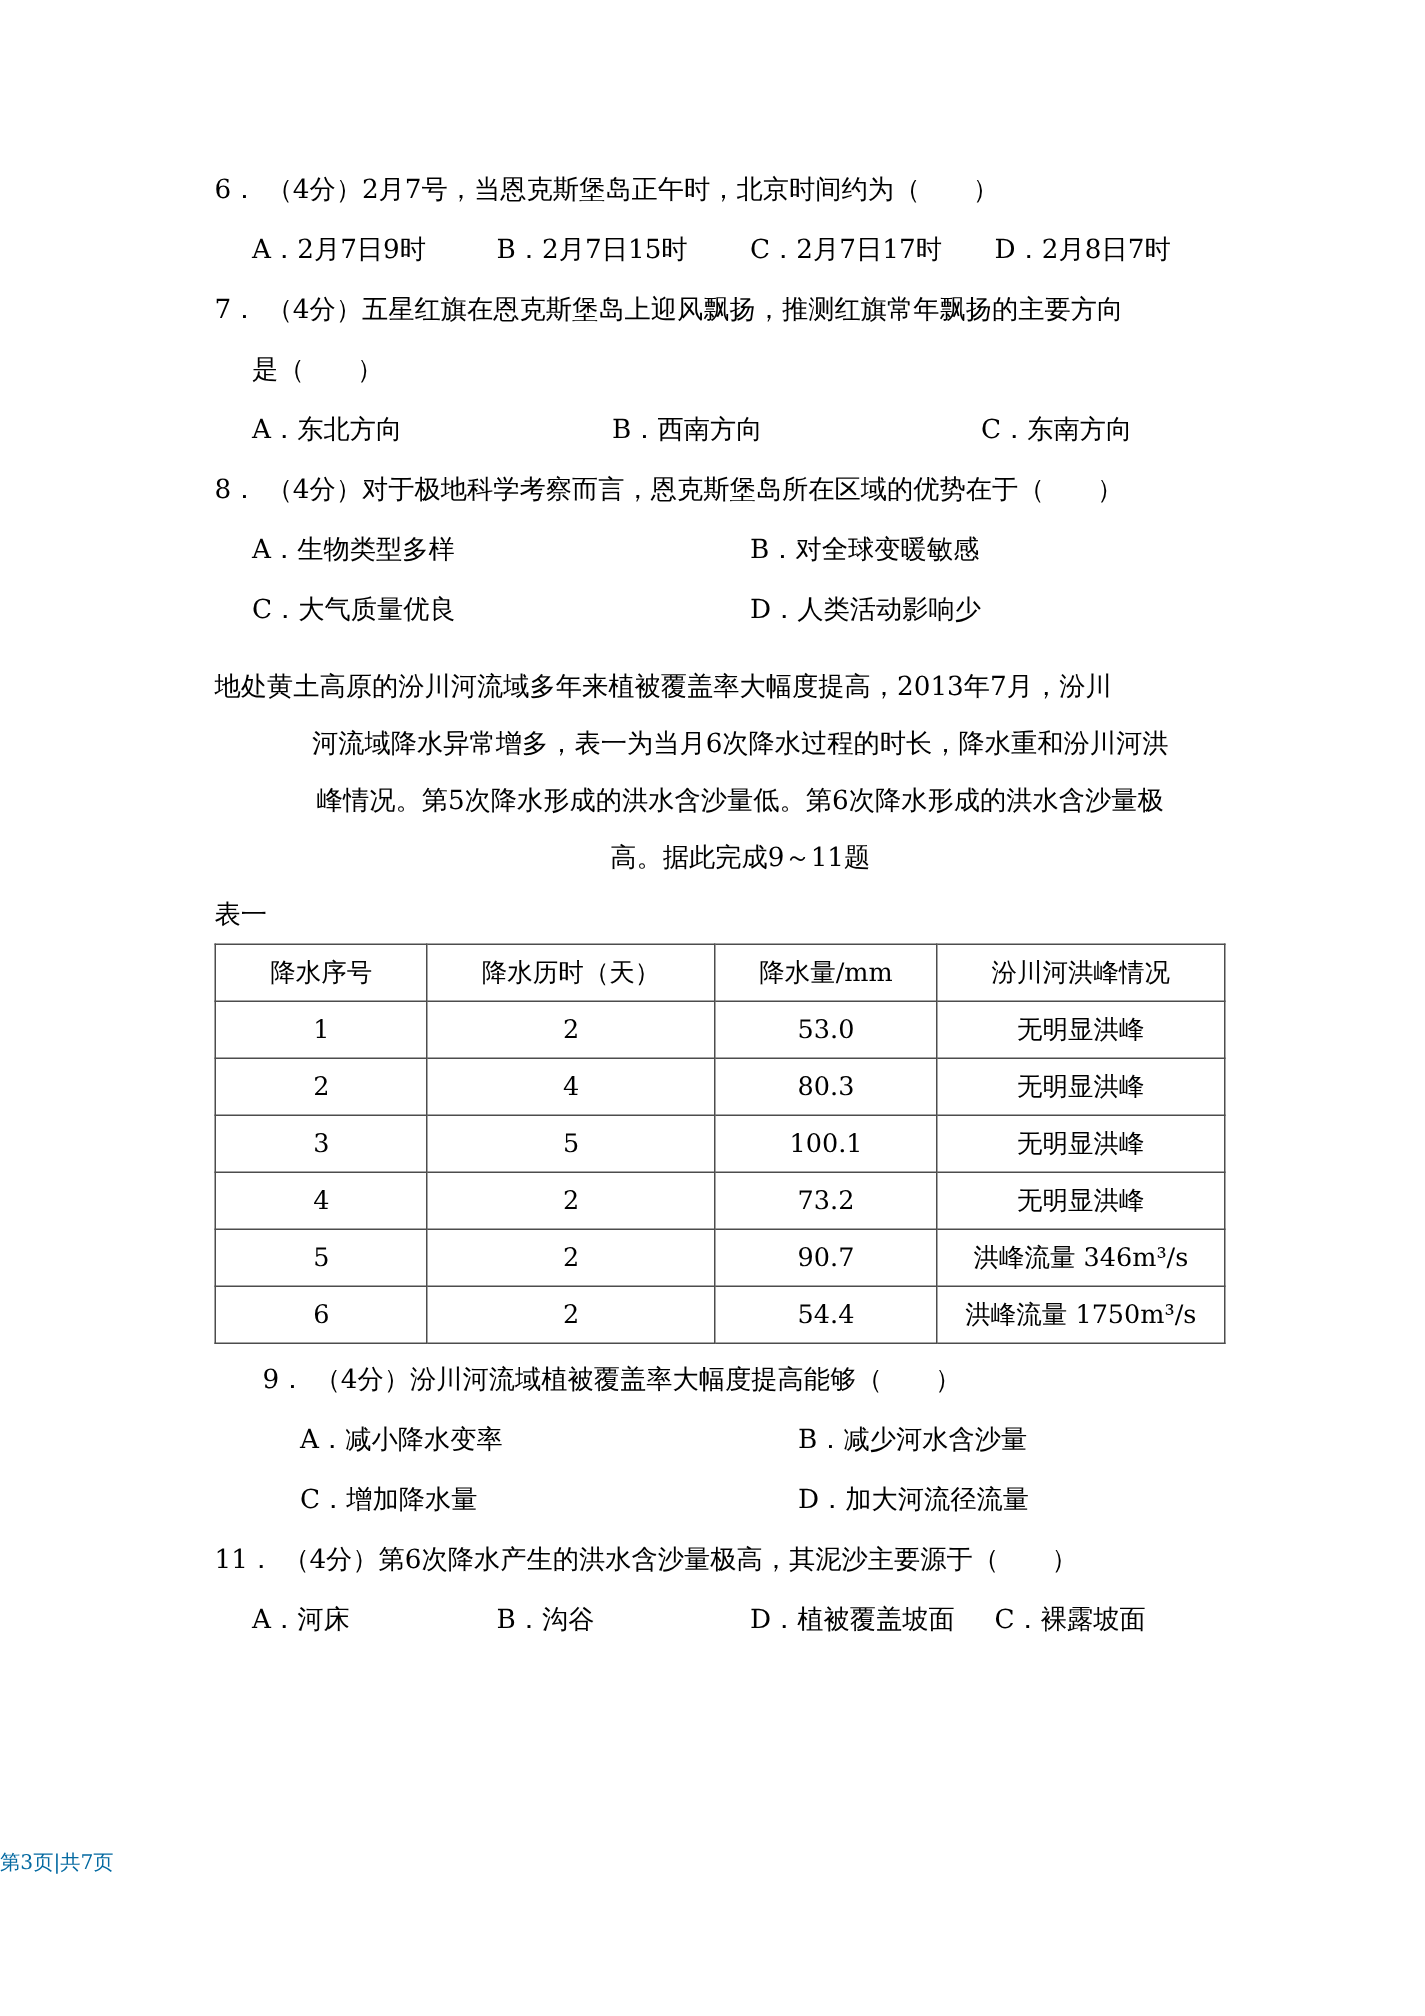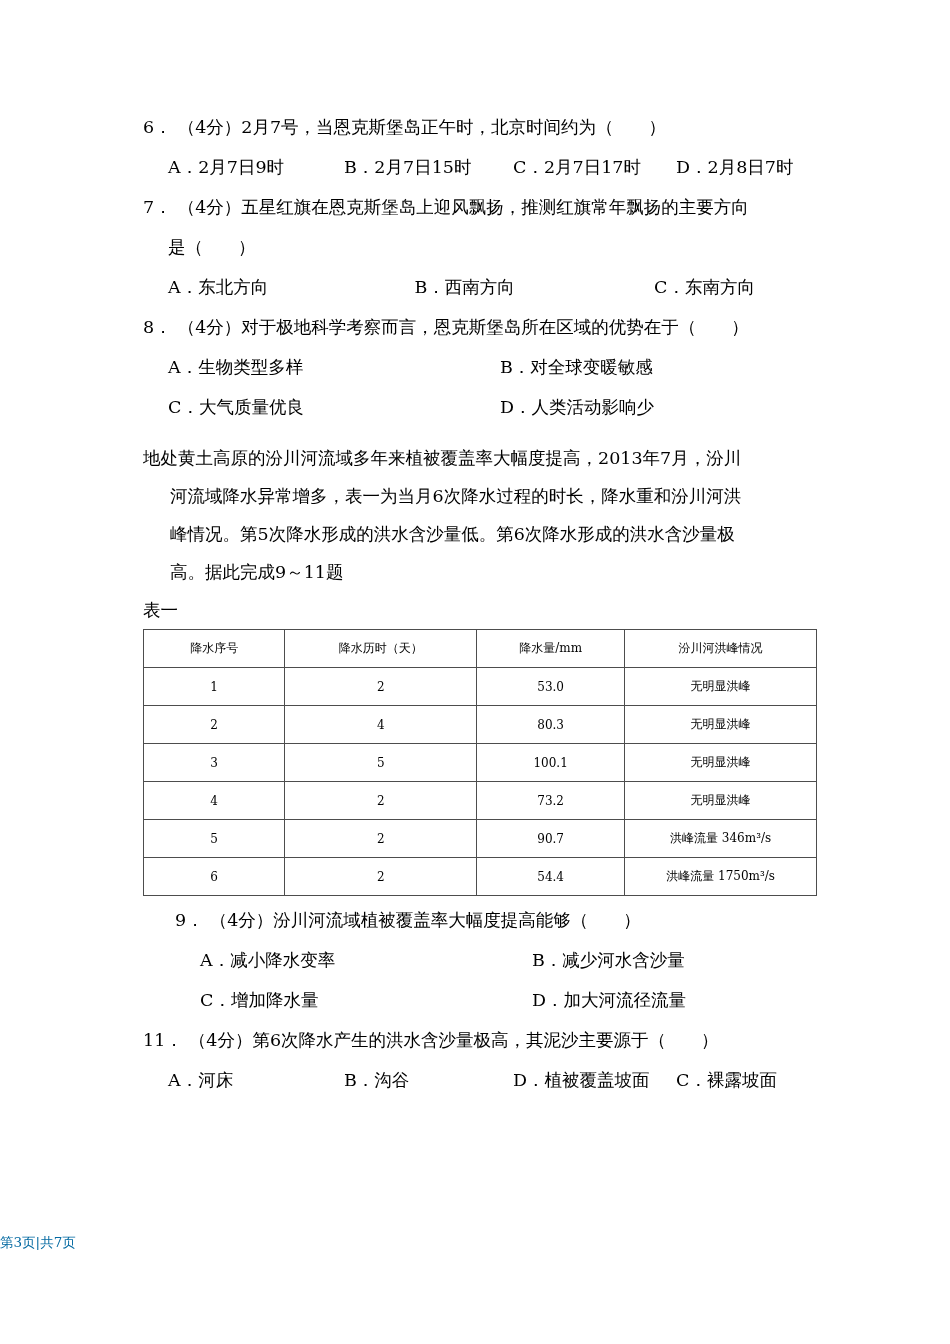--- a/index.html
+++ b/index.html
@@ -35,45 +35,45 @@
   }
   .qnum { margin-right: 6px; }
   .opts {
     display: flex;
     padding-left: 25px;
     line-height: 40px;
     white-space: nowrap;
     justify-content: space-between;
   }
   .opts4 > span:nth-child(1) { width: 163px; }
-  .opts4 > span:nth-child(2) { width: 169px; margin-left: 13px; }
+  .opts4 > span:nth-child(2) { width: 169px; }
   .opts4 > span:nth-child(3) { width: 163px; }
   .opts4 > span:nth-child(4) { flex: 1; }
   .opts2 > span:nth-child(1) { width: 332px; }
   .opts2 > span:nth-child(2) { flex: 1; }
   .q6-block { margin-top: 107px; }
   .passage {
     margin-top: 12px;
     line-height: 38px;
   }
   .passage div { white-space: nowrap; }
-  .p-cont { padding-left: 27px; }
+  .p-cont { padding-left: 27px; text-align: center; }
   .tbl-label { line-height: 38px; white-space: nowrap; }
   table.data {
     width: 100%;
     border-collapse: collapse;
     table-layout: fixed;
   }
   table.data th, table.data td {
     border: 1px solid #4d4d4d;
     height: 37px;
     text-align: center;
     vertical-align: middle;
     font-weight: normal;
-    font-size: 12px;
+    font-size: 17px;
     padding: 0;
     overflow: hidden;
     white-space: nowrap;
   }
   .col-1 { width: 21%; }
   .col-2 { width: 28.5%; }
   .col-3 { width: 22%; }
   .col-4 { width: 28.5%; }
   .q9-block { margin-top: 4px; margin-left: 32px; }
   .subline { line-height: 38px; white-space: nowrap; }

